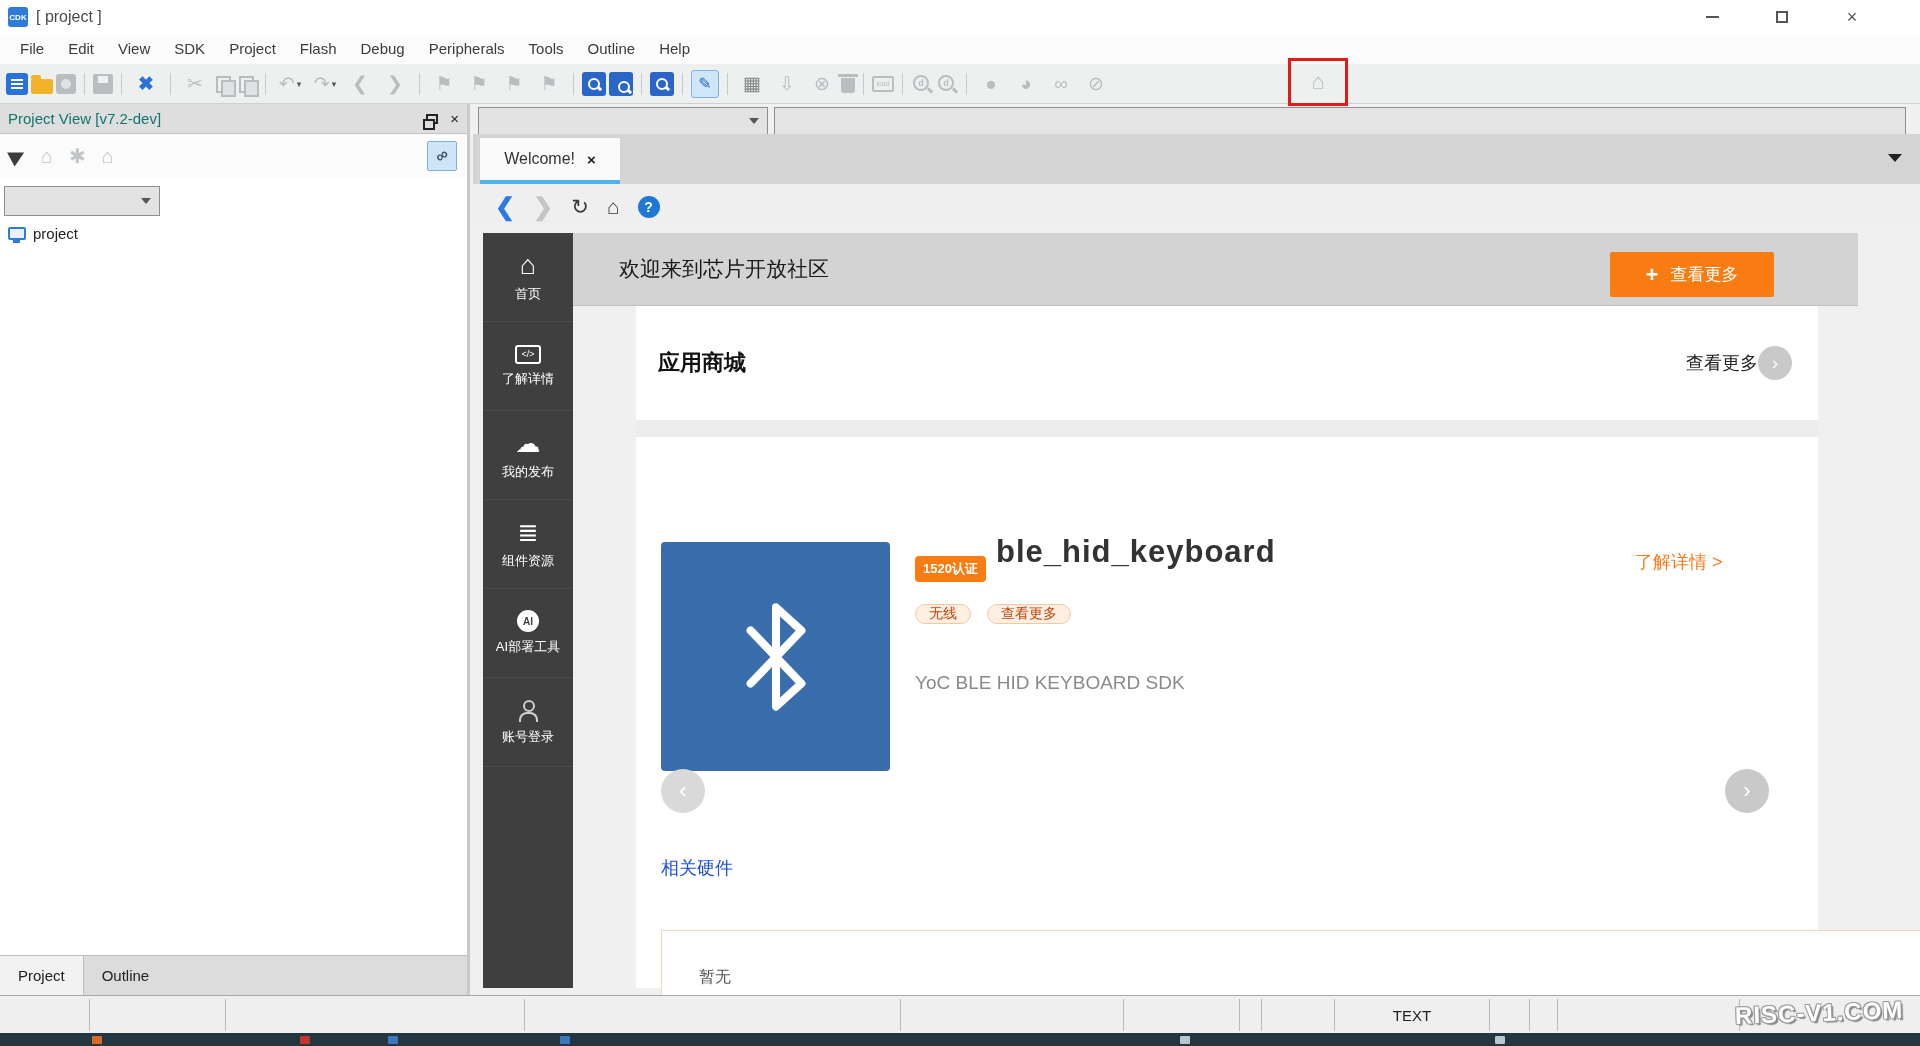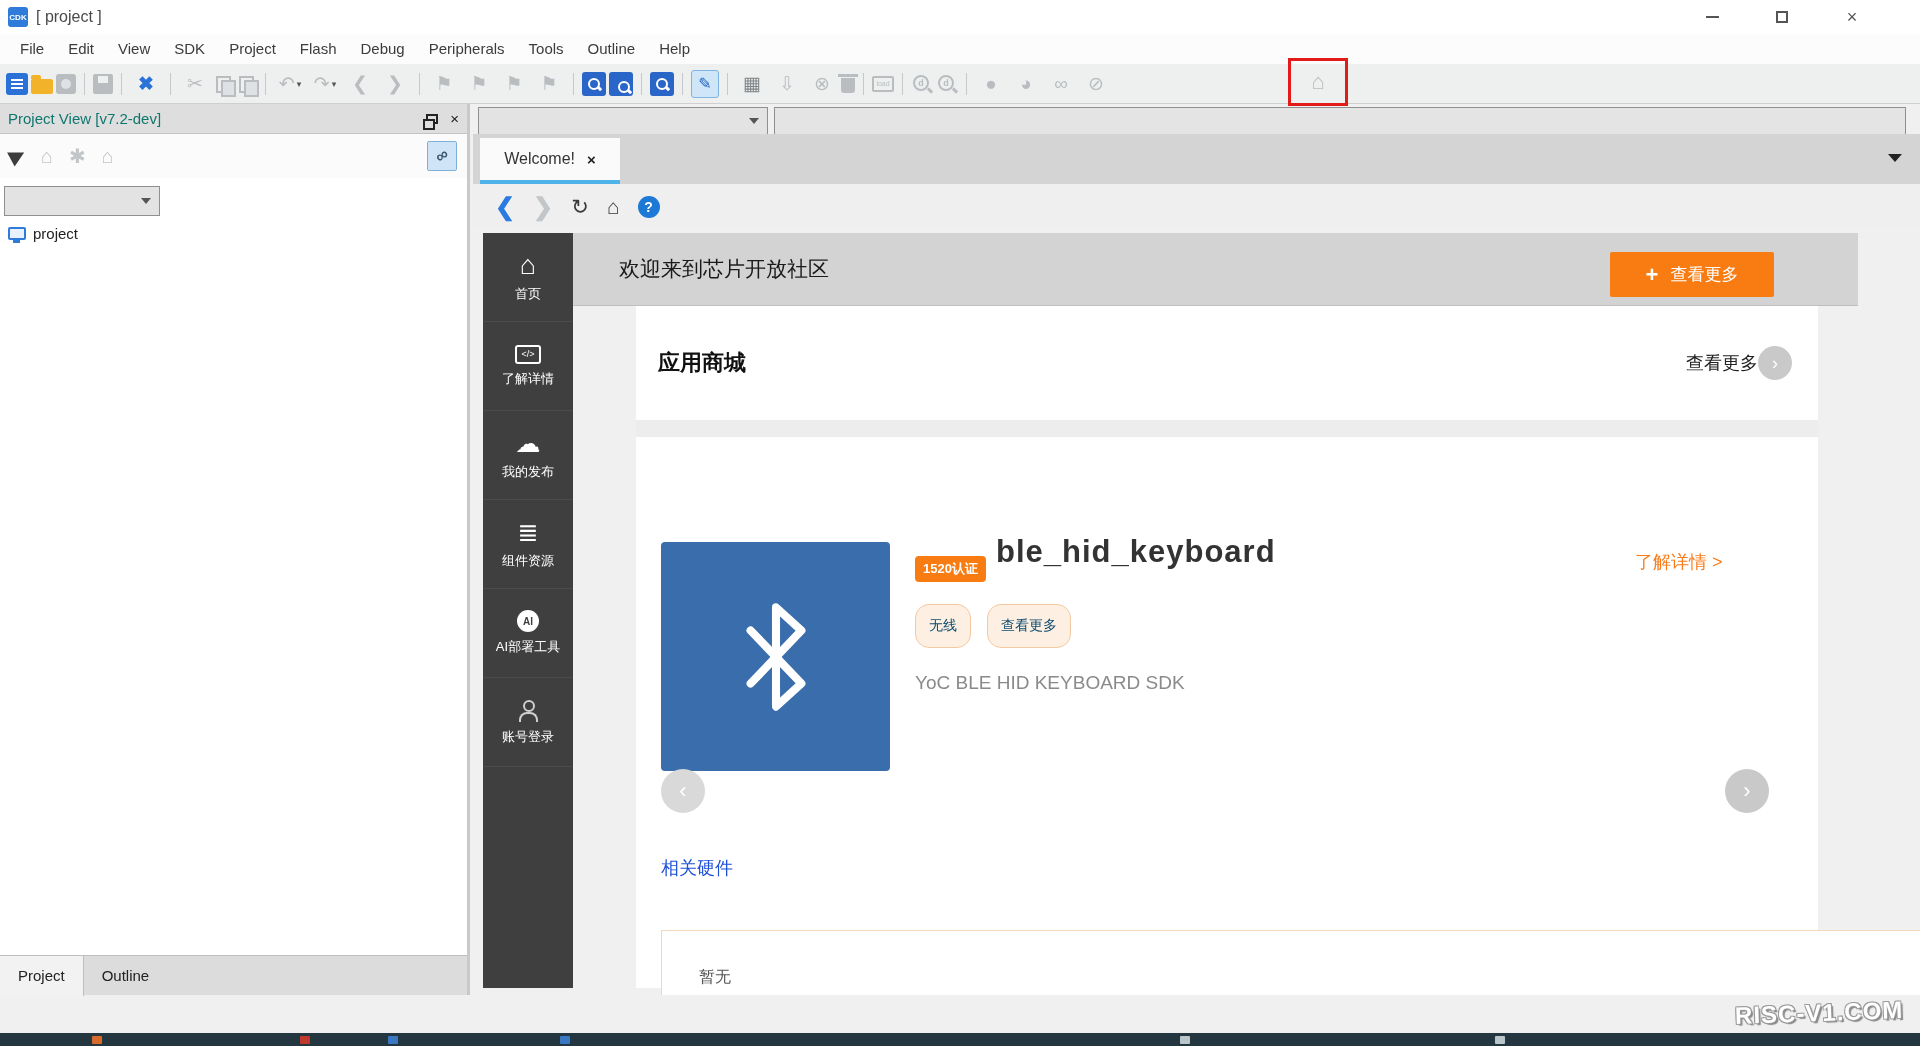--- a/index.html
+++ b/index.html
@@ -145,21 +145,21 @@
   #store-more-circle{width:34px;height:34px;border-radius:50%;background:#c9c9c9;color:#fff;font-size:18px;
     display:flex;align-items:center;justify-content:center;}
   #store-band{left:0;top:114px;width:1182px;height:17px;background:#ededed;}
   #detail-link{left:999px;top:244px;font-size:18px;color:#f87c1b;}
   #bt-tile{left:25px;top:236px;width:229px;height:229px;background:#3a6dab;border-radius:4px;
     display:flex;align-items:center;justify-content:center;}
   #app-badge{left:279px;top:250px;height:26px;padding:0 8px;background:#f87c12;border-radius:4px;color:#fff;
     font-size:13px;font-weight:bold;display:flex;align-items:center;}
   #app-name{left:360px;top:228px;font-size:31px;font-weight:bold;color:#333;letter-spacing:1px;}
   #app-tags{left:279px;top:298px;display:flex;gap:16px;}
-  .pill{padding:12px 13px;border:1px solid #f5c9a0;background:#fdf0e3;border-radius:14px;color:#0c4a6e;font-size:14px;}
+  .pill{padding:0 13px;border:1px solid #f5c9a0;background:#fdf0e3;border-radius:14px;color:#c2410c;font-size:14px;}
   #app-desc{left:279px;top:366px;font-size:19px;color:#8a8a8a;}
   .car-arrow{width:44px;height:44px;border-radius:50%;color:#fff;font-size:22px;display:flex;align-items:center;justify-content:center;}
   #car-left{left:25px;top:463px;background:#d9d9d9;}
   #car-right{left:1089px;top:463px;background:#c9c9c9;}
   #related-title{left:25px;top:550px;font-size:18px;color:#1d4ed8;}
   #empty-box{left:25px;top:624px;width:1275px;height:110px;border:1px solid #f2d8b8;background:#fff;}
   #empty-text{left:37px;top:36px;font-size:16px;color:#555;}
 
   
   #statusbar{left:0;top:995px;width:1920px;height:38px;background:#efefef;border-top:1px solid #a8a8a8;}
@@ -532,20 +532,34 @@
         <div id="related-title" class="abs">相关硬件</div>
         <div id="empty-box" class="abs">
           <span id="empty-text" class="abs">暂无</span>
         </div>
 
       </div>
 
     </div>
   </div>
 
+  <div id="statusbar" class="abs">
+    <div class="sb-cell" style="left:0;width:90px;"></div>
+    <div class="sb-cell" style="left:90px;width:136px;"></div>
+    <div class="sb-cell" style="left:226px;width:299px;"></div>
+    <div class="sb-cell" style="left:525px;width:376px;"></div>
+    <div class="sb-cell" style="left:901px;width:223px;"></div>
+    <div class="sb-cell" style="left:1124px;width:116px;"></div>
+    <div class="sb-cell" style="left:1240px;width:22px;"></div>
+    <div class="sb-cell" style="left:1262px;width:73px;"></div>
+    <div class="sb-cell" id="sb-text" style="left:1335px;width:155px;">TEXT</div>
+    <div class="sb-cell" style="left:1490px;width:40px;"></div>
+    <div class="sb-cell" style="left:1530px;width:28px;"></div>
+    <div class="sb-cell" style="left:1558px;width:182px;"></div>
+  </div>
   <div id="watermark" class="abs">RISC-V1.COM</div>
 
   <div id="taskbar" class="abs">
     <span class="tk" style="left:92px;background:#d86a2a;"></span>
     <span class="tk" style="left:300px;background:#c0392b;"></span>
     <span class="tk" style="left:388px;background:#3a78c2;"></span>
     <span class="tk" style="left:560px;background:#3a78c2;"></span>
     <span class="tk" style="left:1180px;background:#b9c6cc;"></span>
     <span class="tk" style="left:1495px;background:#b9c6cc;"></span>
   </div>

